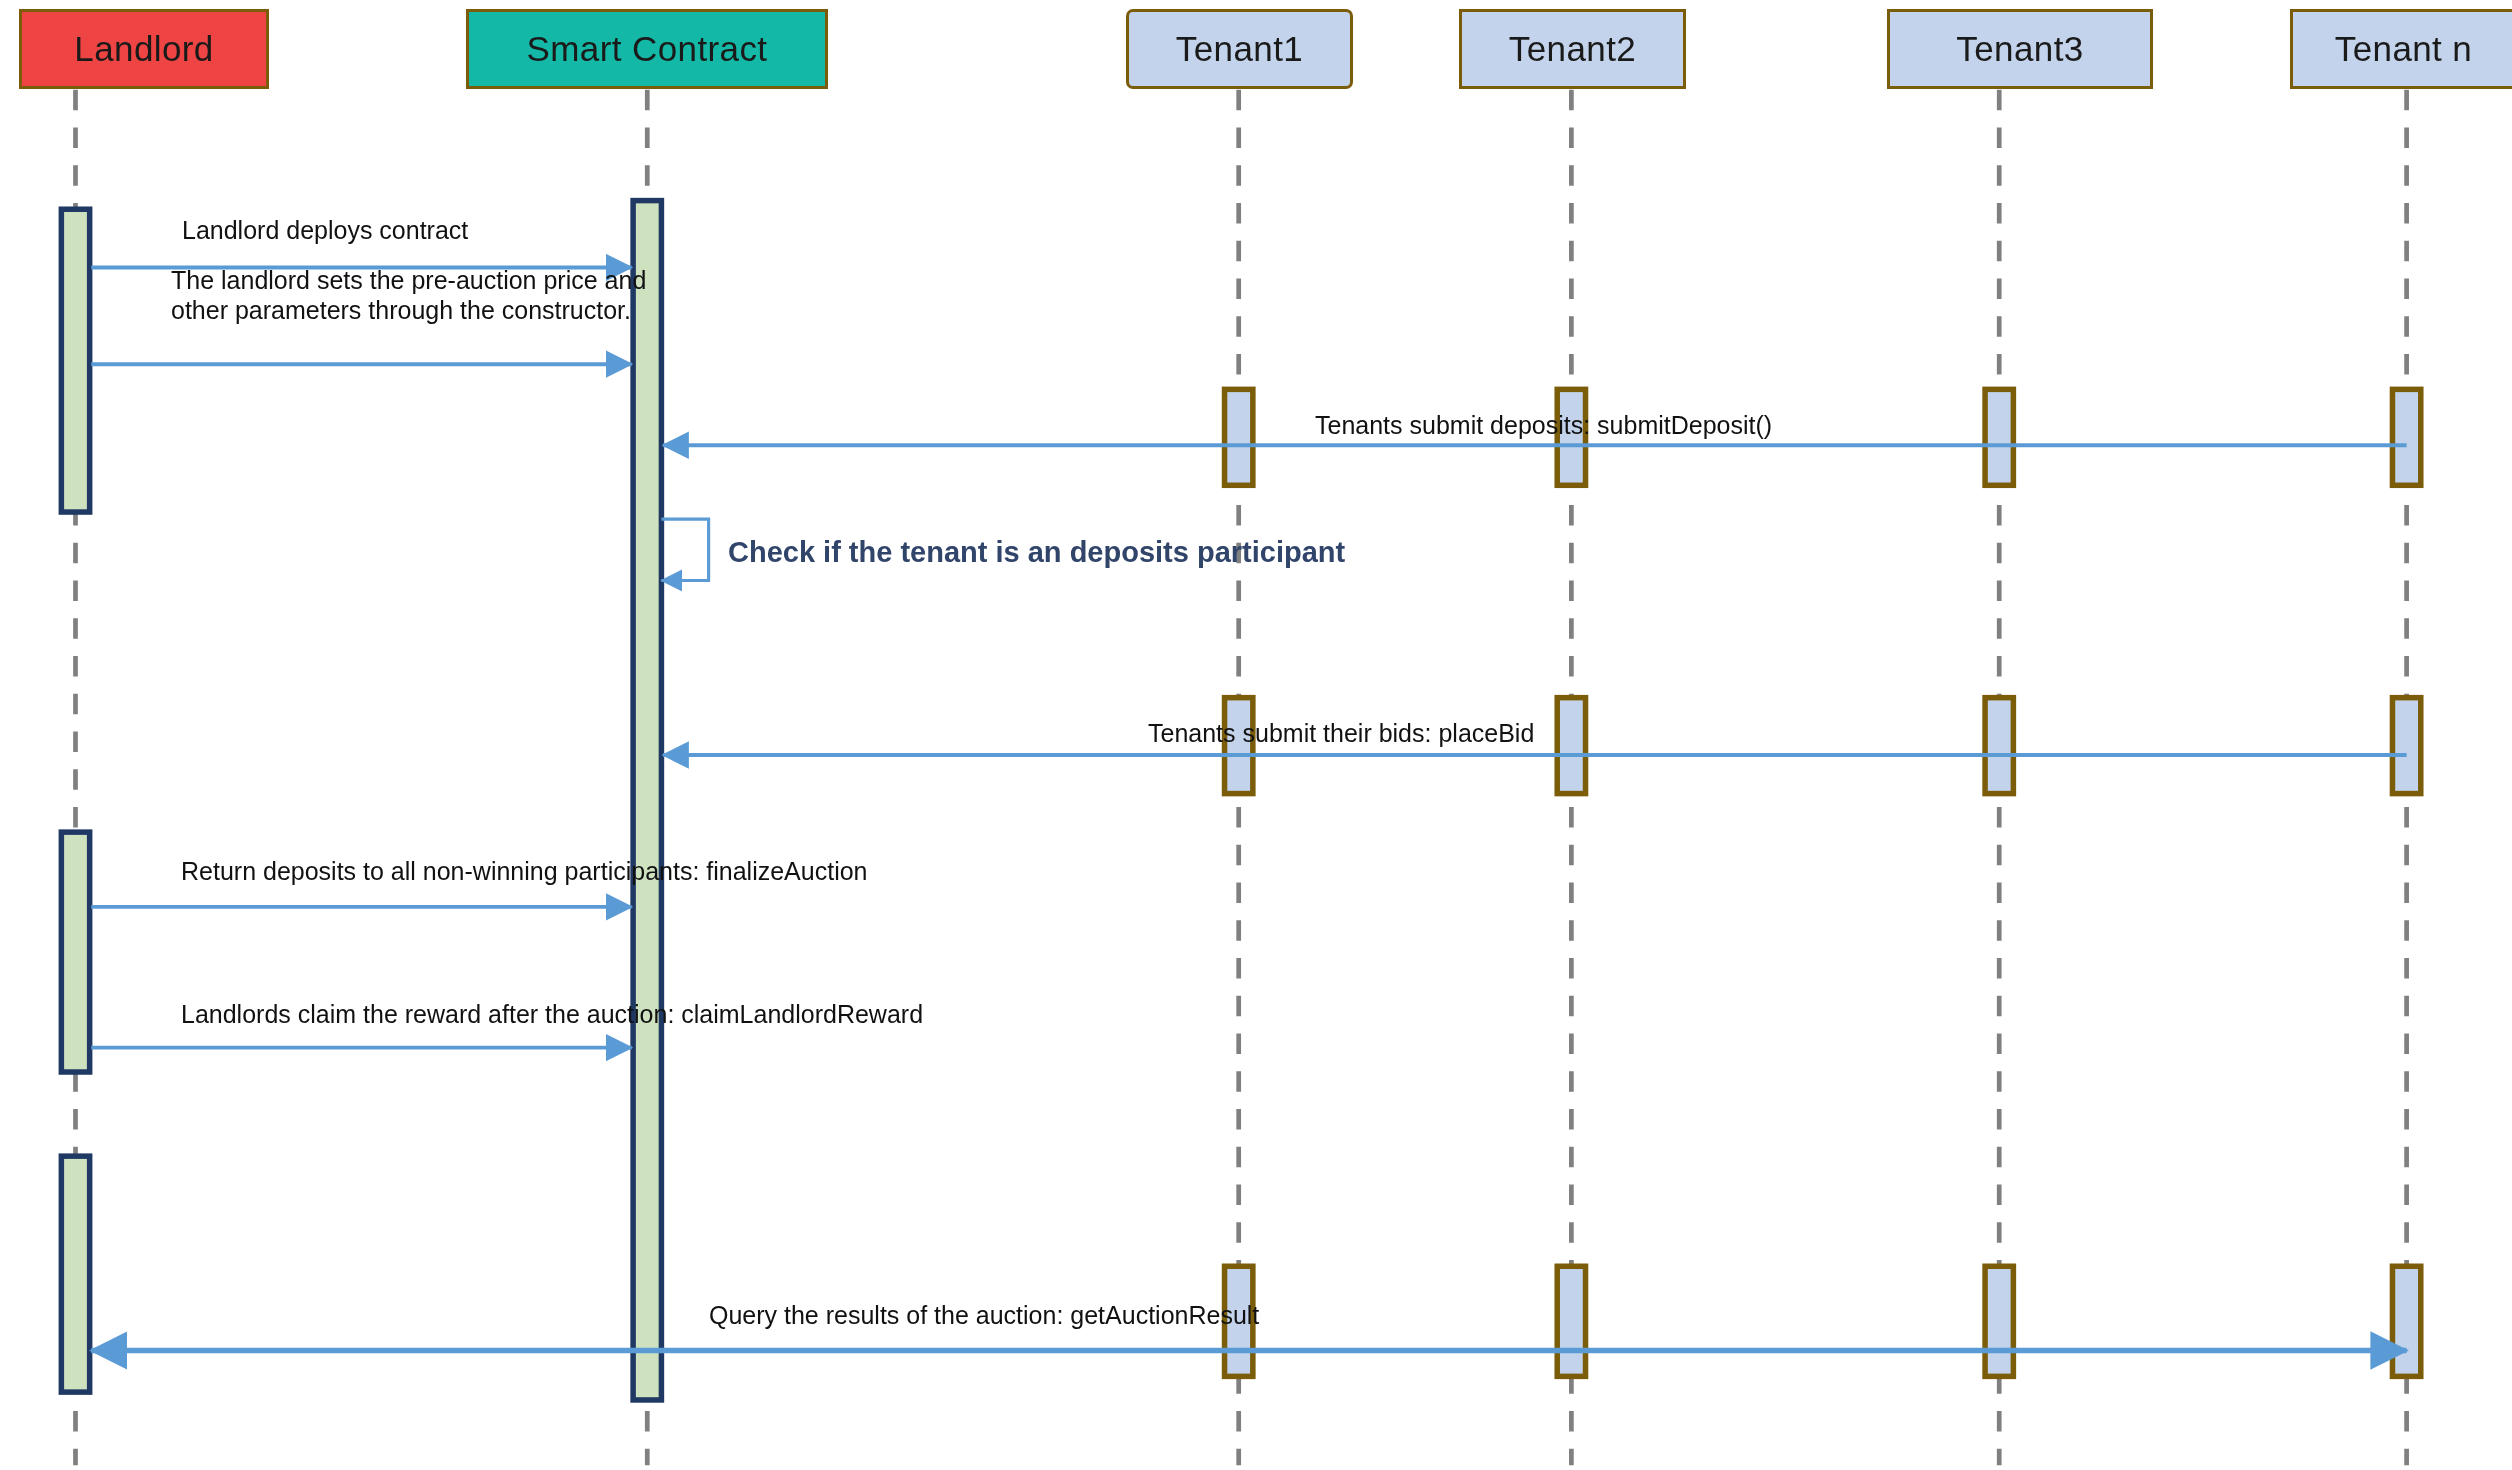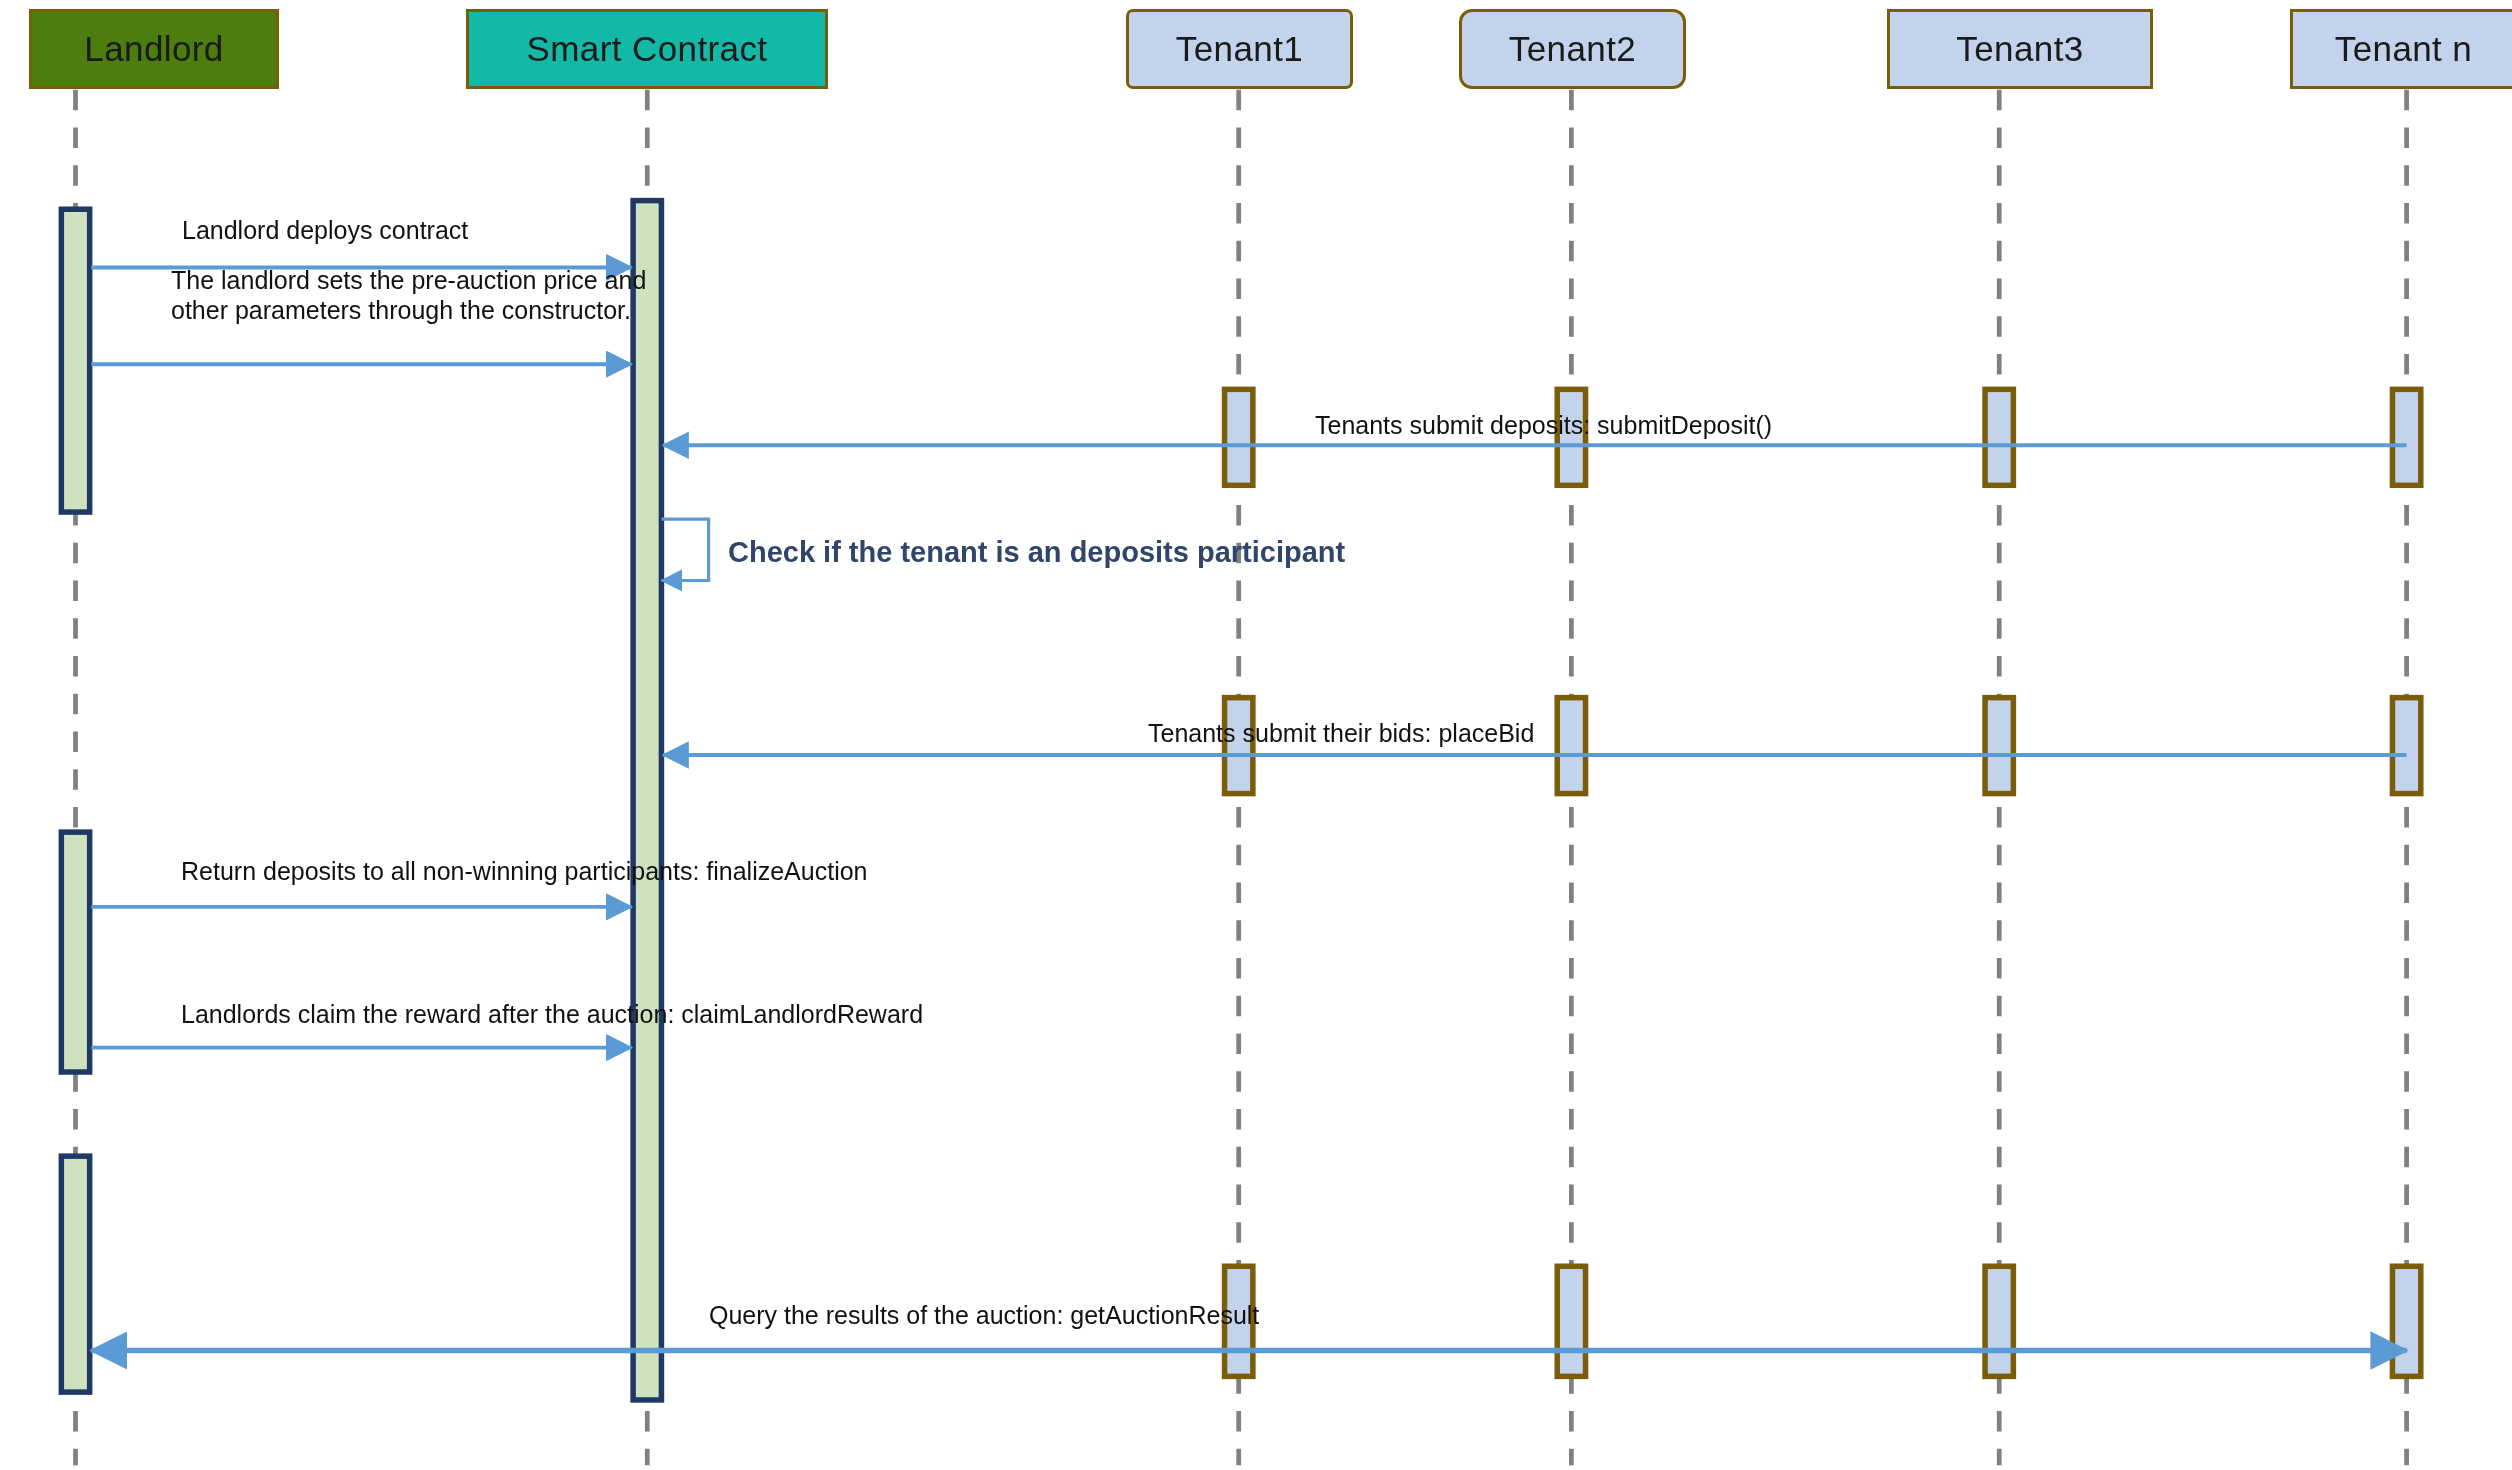--- a/index.html
+++ b/index.html
@@ -32,21 +32,21 @@
     border: 3.9px solid #7a5c09;
     display: flex;
     align-items: center;
     justify-content: center;
     font-family: "Liberation Sans", sans-serif;
     font-size: 35px;
     color: #1a1a1a;
     letter-spacing: 0.4px;
     white-space: nowrap;
   }
-  .participant-box.actor-landlord { background: #4d7c0f; margin-left: 10px; }
+  .participant-box.actor-landlord { background: #ef4444; }
   .participant-box.actor-contract { background: #14b8a6; }
   .participant-box.actor-tenant   { background: #c3d3eb; }
 
   
   .msg-label {
     position: absolute;
     font-family: "Liberation Sans", sans-serif;
     font-size: 25px;
     color: #111111;
     white-space: nowrap;
@@ -114,21 +114,21 @@
   <div id="participants-layer">
       <div class="participant-box actor-landlord" style="left: 19px; top: 9.4px; width: 250px; height: 80px;">
         <span>Landlord</span>
       </div>
       <div class="participant-box actor-contract" style="left: 466px; top: 9.4px; width: 362px; height: 80px;">
         <span>Smart Contract</span>
       </div>
       <div class="participant-box actor-tenant" style="left: 1126px; top: 9.4px; width: 227px; height: 80px; border-radius: 7px;">
         <span>Tenant1</span>
       </div>
-      <div class="participant-box actor-tenant" style="left: 1459px; top: 9.4px; width: 227px; height: 80px; border-radius: 13px;">
+      <div class="participant-box actor-tenant" style="left: 1459px; top: 9.4px; width: 227px; height: 80px;">
         <span>Tenant2</span>
       </div>
       <div class="participant-box actor-tenant" style="left: 1887px; top: 9.4px; width: 266px; height: 80px;">
         <span>Tenant3</span>
       </div>
       <div class="participant-box actor-tenant" style="left: 2290px; top: 9.4px; width: 227px; height: 80px;">
         <span>Tenant n</span>
       </div>
     </div>
 

